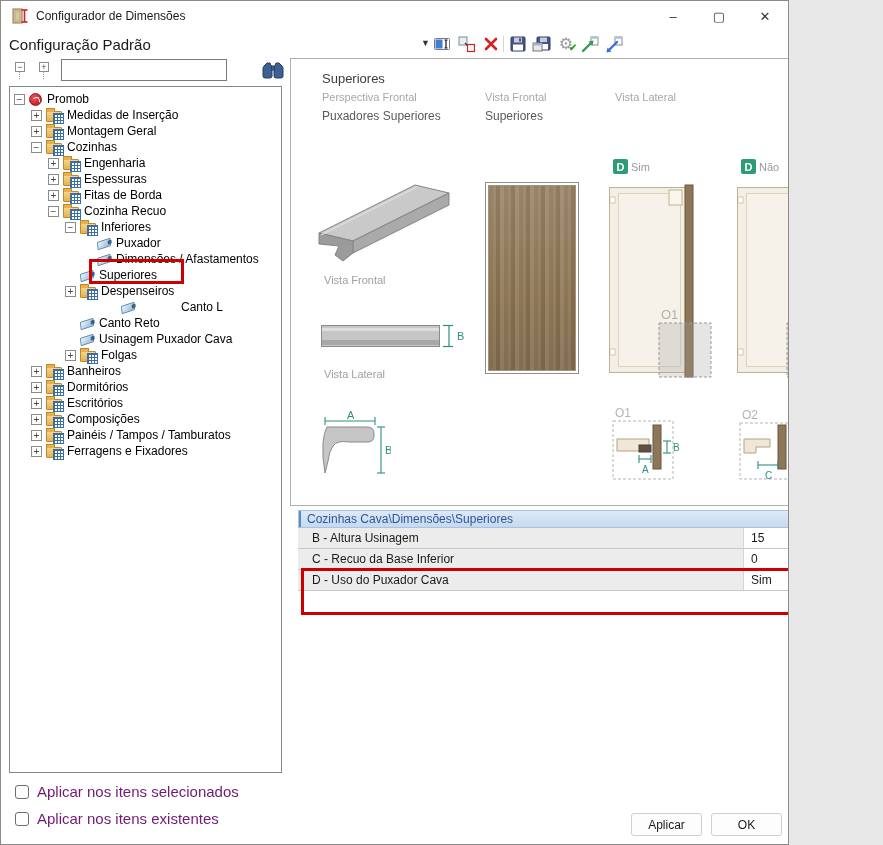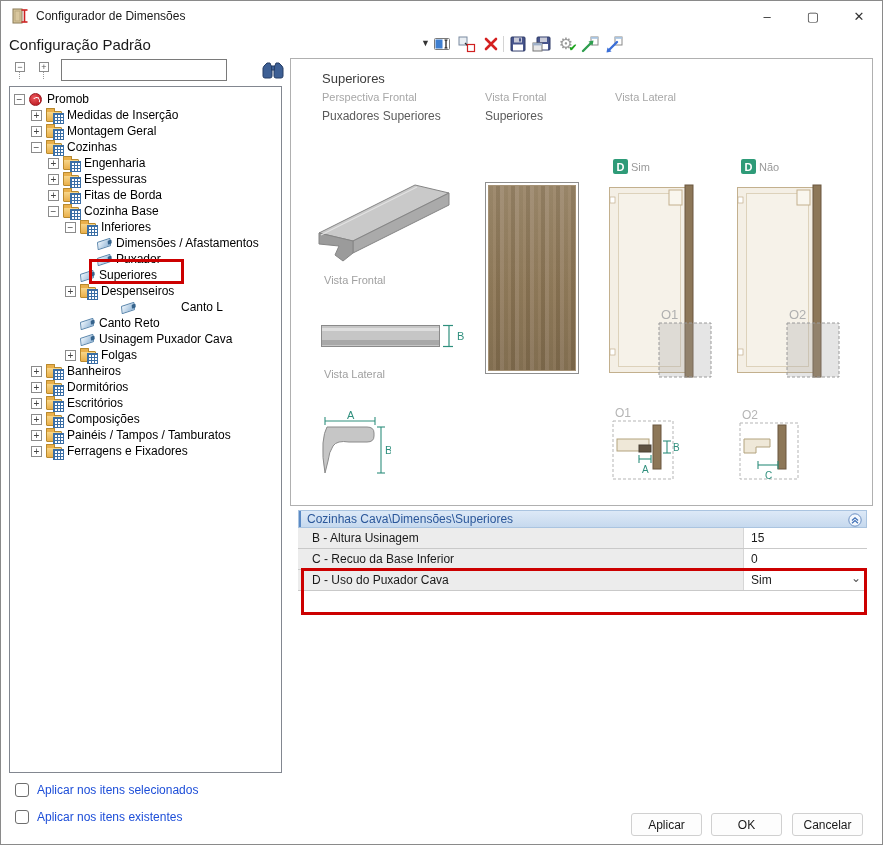--- a/index.html
+++ b/index.html
@@ -1,16 +1,16 @@
 <!DOCTYPE html>
 <html><head>
 <meta charset="utf-8">
 <style>
   html,body{margin:0;padding:0;background:#e8e8e8;}
-  #app{position:relative;width:883px;height:845px;background:#ffffff;border:1px solid #8a8a8a;
+  #app{position:relative;width:789px;height:845px;background:#ffffff;border:1px solid #8a8a8a;
        font-family:"Liberation Sans",sans-serif;font-size:12px;color:#1a1a1a;overflow:hidden;box-sizing:border-box;}
   *{box-sizing:border-box;}
 
   
   .titlebar{position:absolute;left:0;top:0;right:0;height:30px;display:flex;align-items:center;}
   .title-icon{margin-left:10px;width:18px;height:18px;flex:0 0 auto;}
   .title-text{margin-left:7px;font-size:12px;color:#1a1a1a;}
   .win-controls{margin-left:auto;display:flex;height:30px;}
   .win-btn{width:46px;height:30px;display:flex;align-items:center;justify-content:center;
            font-size:13px;color:#333;cursor:default;}
@@ -86,21 +86,21 @@
   .prop-row{position:relative;height:21px;background:#ececec;border-bottom:1px solid #c9c9c9;
             display:flex;align-items:center;}
   .prop-label{padding-left:14px;font-size:12px;color:#1a1a1a;}
   .prop-value{position:absolute;right:0;top:0;width:124px;height:100%;background:#fff;border-left:1px solid #d6d6d6;
               display:flex;align-items:center;padding-left:7px;font-size:12px;}
   .prop-value .chev{position:absolute;right:6px;top:1px;font-size:12px;color:#555;}
 
   
   .chk-row{position:absolute;left:14px;display:flex;align-items:center;}
   .chk-box{width:14px;height:14px;border:1px solid #6e6e6e;border-radius:3px;background:#fff;flex:0 0 auto;}
-  .chk-lbl{margin-left:8px;font-size:12px;color:#1d4ed8;}
+  .chk-lbl{margin-left:8px;font-size:15px;color:#701a75;}
   .btn{position:absolute;top:812px;width:71px;height:23px;background:#fdfdfd;border:1px solid #d0d0d0;border-radius:3px;
        display:flex;align-items:center;justify-content:center;font-size:12px;color:#1a1a1a;}
 </style>
 </head>
 <body>
 
 <div id="app">
 
   <div class="titlebar">
     <svg class="title-icon" viewBox="0 0 18 18">
@@ -232,36 +232,36 @@
         <span class="tlabel">Espessuras</span>
       </div>
       <div class="tree-row" style="padding-left: 38px;">
         <span class="tgl">+</span>
         <span class="ticon folder"></span>
         <span class="tlabel">Fitas de Borda</span>
       </div>
       <div class="tree-row" style="padding-left: 38px;">
         <span class="tgl">−</span>
         <span class="ticon folder"></span>
-        <span class="tlabel">Cozinha Base</span>
+        <span class="tlabel">Cozinha Recuo</span>
       </div>
       <div class="tree-row" style="padding-left: 55px;">
         <span class="tgl">−</span>
         <span class="ticon folder"></span>
         <span class="tlabel">Inferiores</span>
       </div>
       <div class="tree-row" style="padding-left: 72px;">
         <span class="tgl empty"></span>
         <span class="ticon tag"></span>
+        <span class="tlabel">Puxador</span>
+      </div>
+      <div class="tree-row" style="padding-left: 72px;">
+        <span class="tgl empty"></span>
+        <span class="ticon tag"></span>
         <span class="tlabel">Dimensões / Afastamentos</span>
-      </div>
-      <div class="tree-row" style="padding-left: 72px;">
-        <span class="tgl empty"></span>
-        <span class="ticon tag"></span>
-        <span class="tlabel">Puxador</span>
       </div>
       <div class="tree-row" style="padding-left: 55px;">
         <span class="tgl empty"></span>
         <span class="ticon tag"></span>
         <span class="tlabel">Superiores</span>
       </div>
       <div class="tree-row" style="padding-left: 55px;">
         <span class="tgl">+</span>
         <span class="ticon folder"></span>
         <span class="tlabel">Despenseiros</span>

